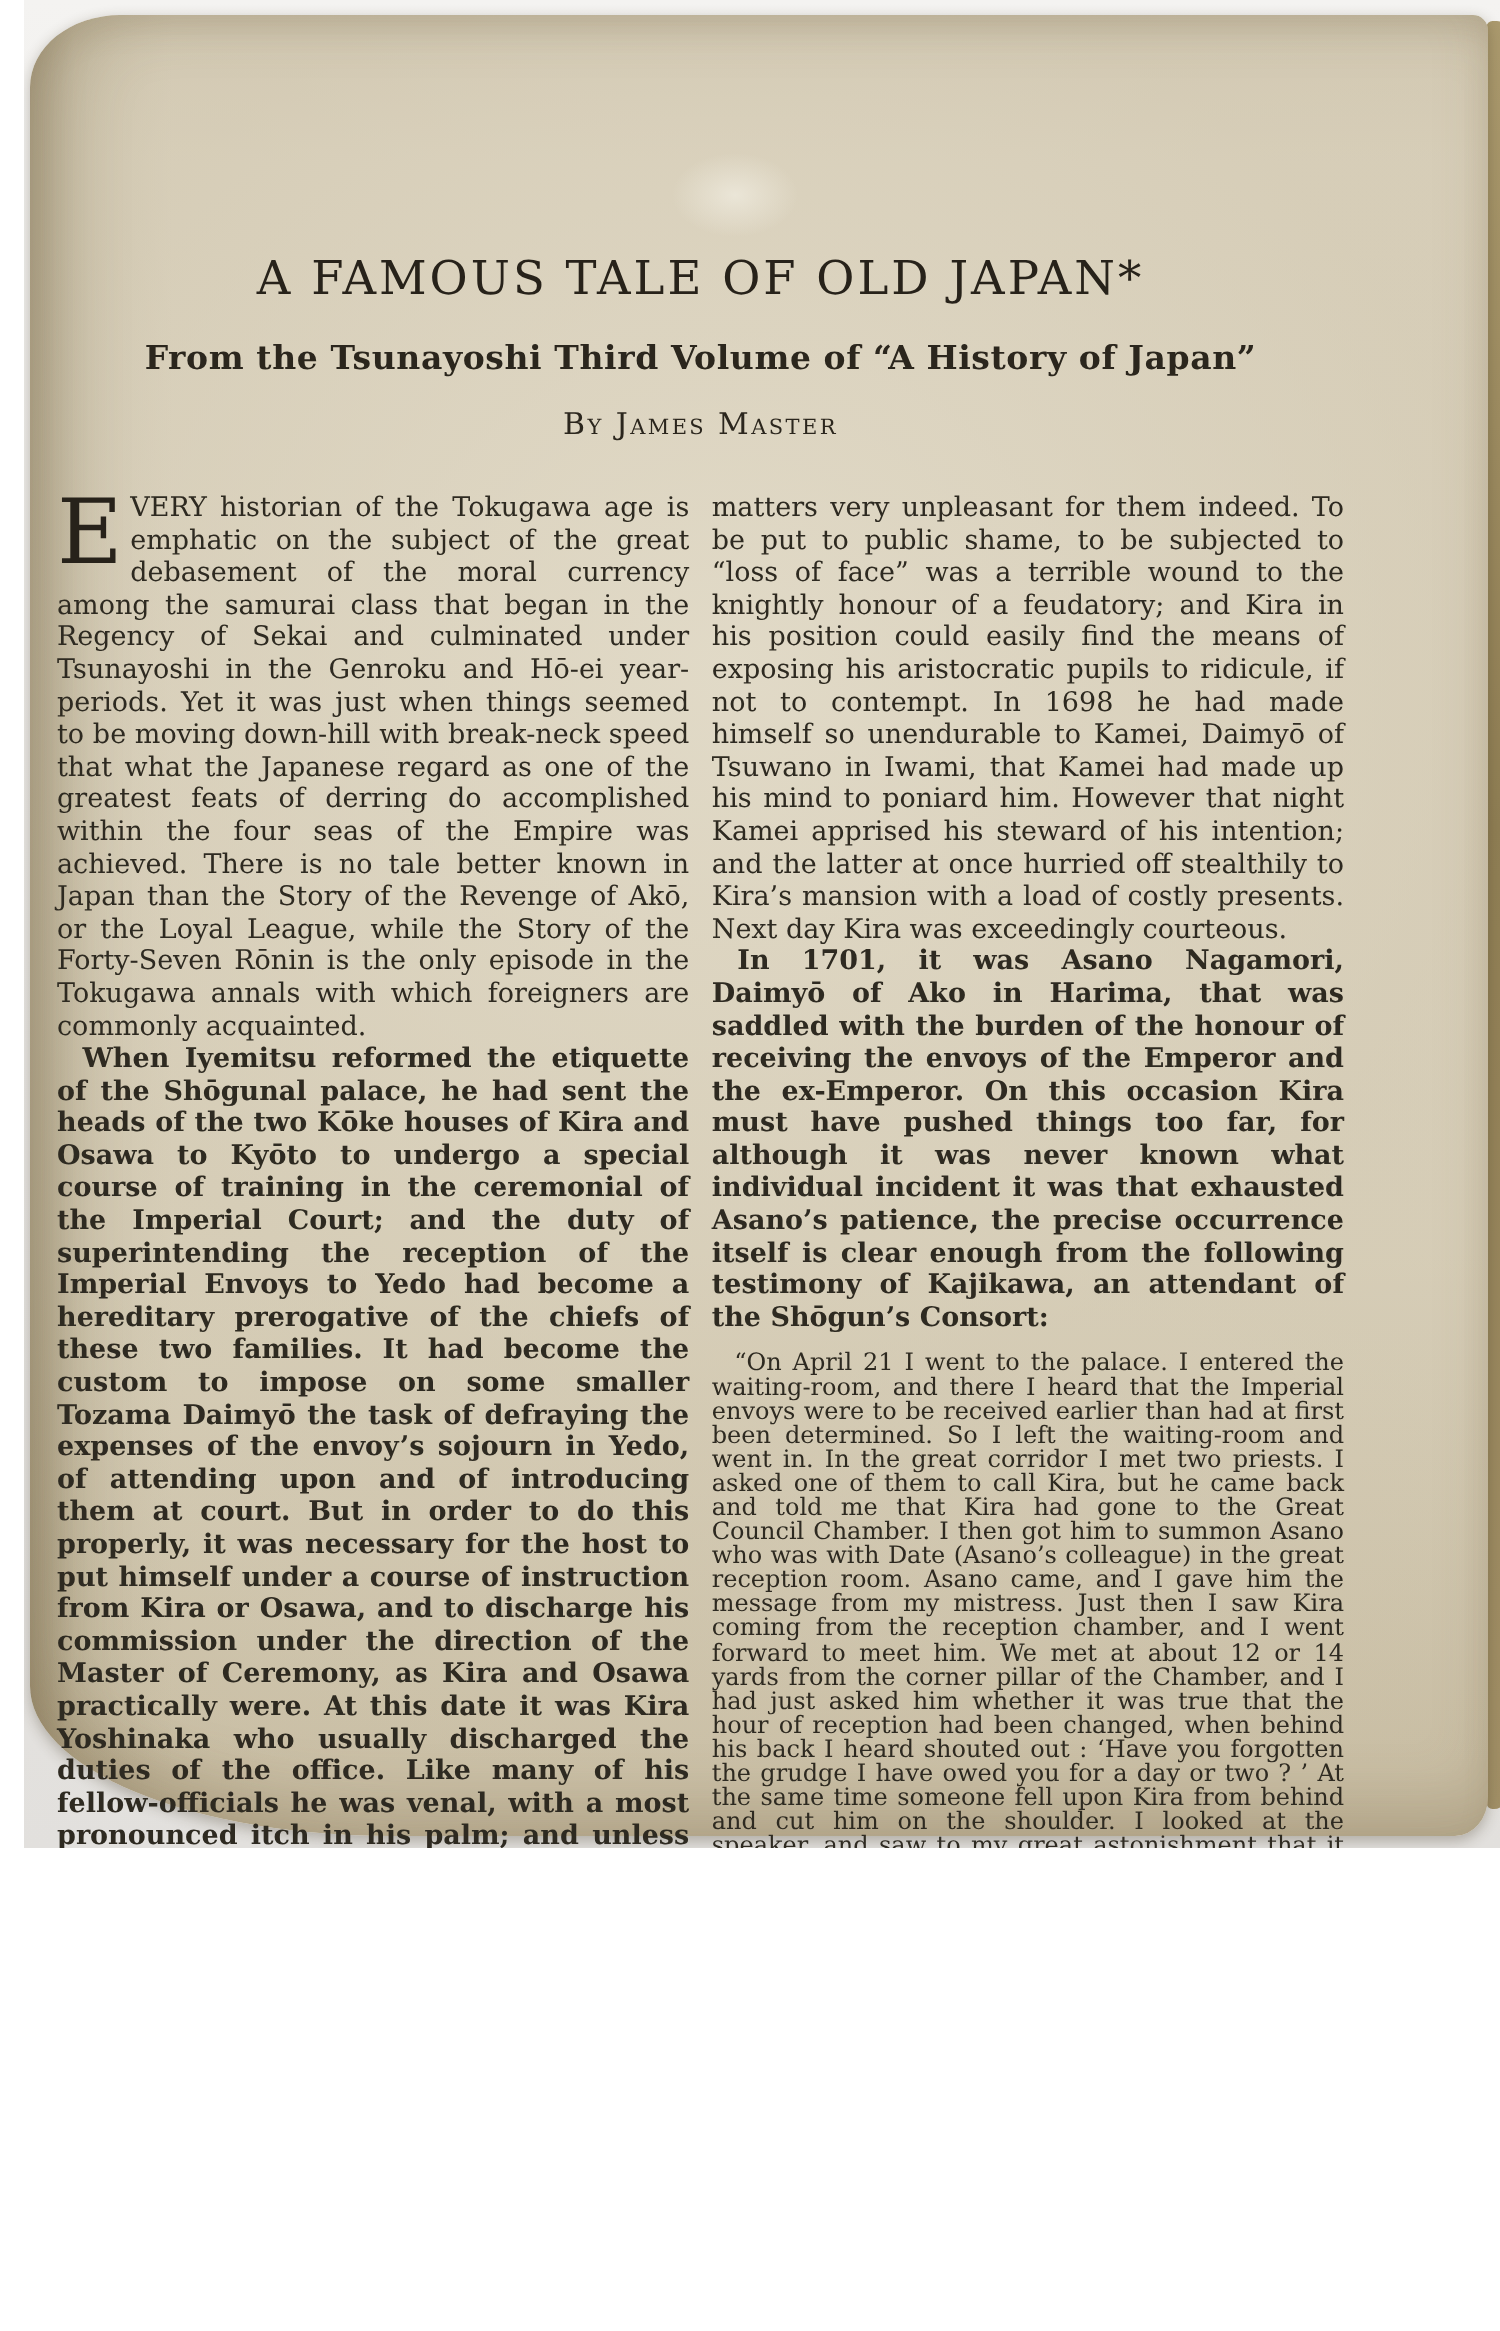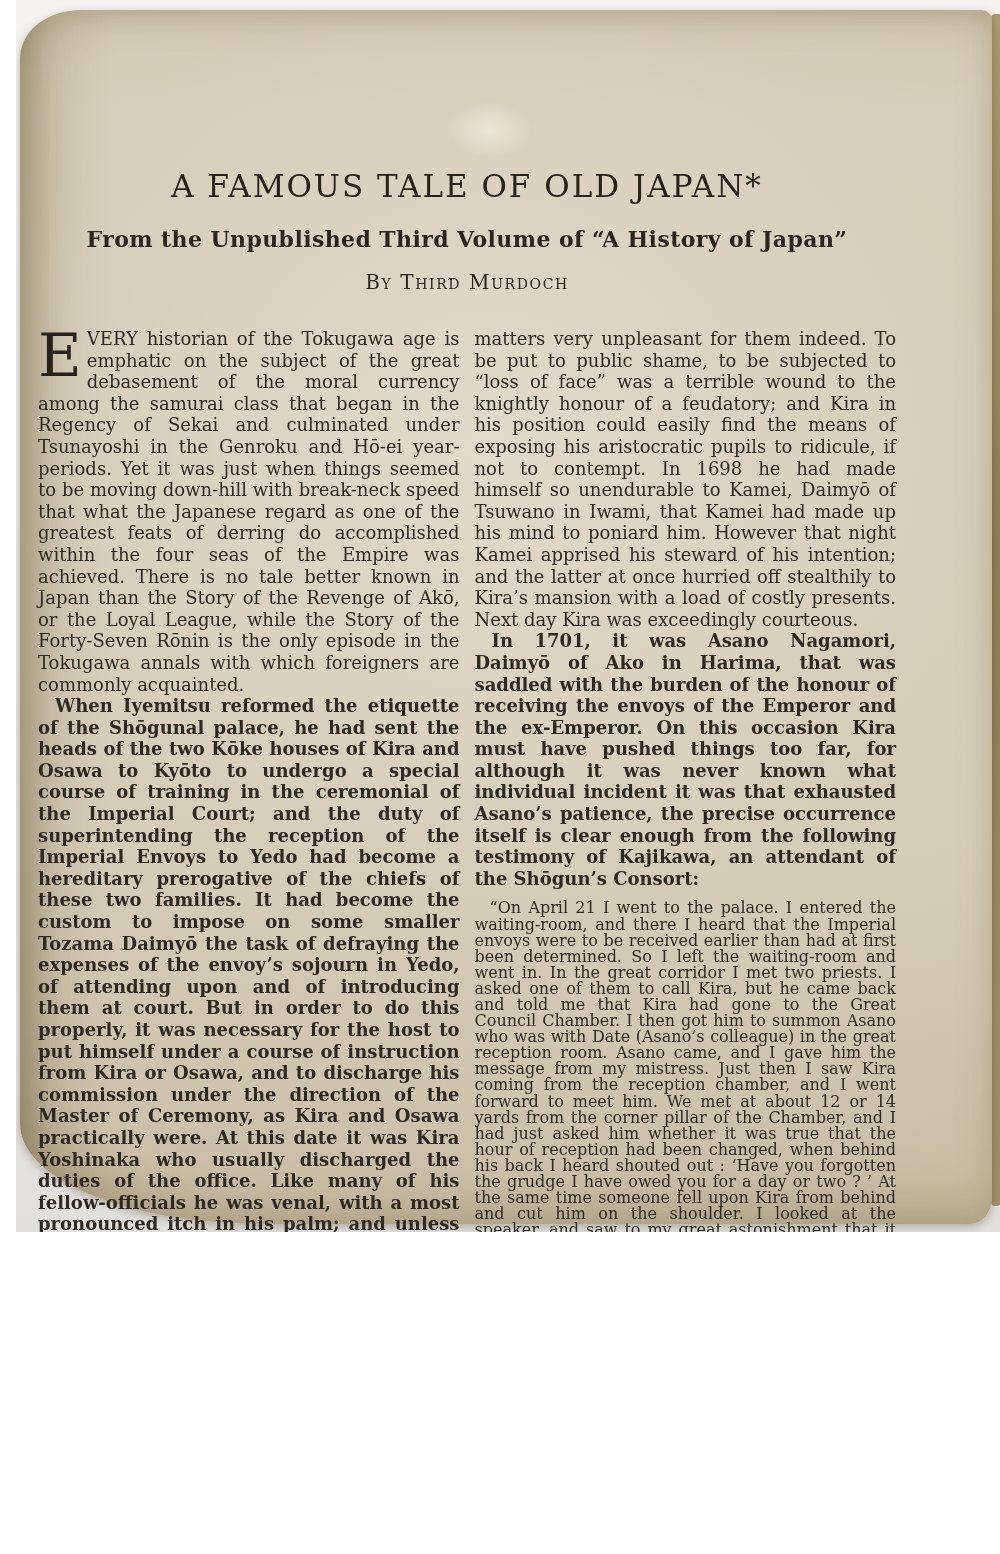--- a/index.html
+++ b/index.html
@@ -90,22 +90,22 @@
 </style>
 </head>
 <body>
 
 <div class="photo">
   <div class="page-edge"></div>
 
   <div class="page">
     <div class="content">
       <h1 class="title">A FAMOUS TALE OF OLD JAPAN*</h1>
-      <h2 class="subtitle">From the Unpublished Third Volume of “A History of Japan”</h2>
-      <div class="byline">By Third Murdoch</div>
+      <h2 class="subtitle">From the Tsunayoshi Third Volume of “A History of Japan”</h2>
+      <div class="byline">By James Master</div>
 
       <div class="columns">
         <div class="col">
             <p class="para"><span class="dropcap">E</span>VERY historian of the Tokugawa age is emphatic on the subject of the great debasement of the moral currency among the samurai class that began in the Regency of Sekai and culminated under Tsunayoshi in the Genroku and Hō-ei year-periods.  Yet it was just when things seemed to be moving down-hill with break-neck speed that what the Japanese regard as one of the greatest feats of derring do accomplished within the four seas of the Empire was achieved.  There is no tale better known in Japan than the Story of the Revenge of Akō, or the Loyal League, while the Story of the Forty-Seven Rōnin is the only episode in the Tokugawa annals with which foreigners are commonly acquainted.</p>
             <p class="para indent">When Iyemitsu reformed the etiquette of the Shōgunal palace, he had sent the heads of the two Kōke houses of Kira and Osawa to Kyōto to undergo a special course of training in the ceremonial of the Imperial Court; and the duty of superintending the reception of the Imperial Envoys to Yedo had become a hereditary prerogative of the chiefs of these two families.  It had become the custom to impose on some smaller Tozama Daimyō the task of defraying the expenses of the envoy’s sojourn in Yedo, of attending upon and of introducing them at court.  But in order to do this properly, it was necessary for the host to put himself under a course of instruction from Kira or Osawa, and to discharge his commission under the direction of the Master of Ceremony, as Kira and Osawa practically were.  At this date it was Kira Yoshinaka who usually discharged the duties of the office.  Like many of his fellow-officials he was venal, with a most pronounced itch in his palm; and unless the Daimyō consigned to his tender mercies took adequate steps to appease this itch, he was apt to make</p>
           </div>
         <div class="col">
             <p class="para">matters very unpleasant for them indeed.  To be put to public shame, to be subjected to “loss of face” was a terrible wound to the knightly honour of a feudatory; and Kira in his position could easily find the means of exposing his aristocratic pupils to ridicule, if not to contempt.  In 1698 he had made himself so unendurable to Kamei, Daimyō of Tsuwano in Iwami, that Kamei had made up his mind to poniard him.  However that night Kamei apprised his steward of his intention; and the latter at once hurried off stealthily to Kira’s mansion with a load of costly presents.  Next day Kira was exceedingly courteous.</p>
             <p class="para indent">In 1701, it was Asano Nagamori, Daimyō of Ako in Harima, that was saddled with the burden of the honour of receiving the envoys of the Emperor and the ex-Emperor.  On this occasion Kira must have pushed things too far, for although it was never known what individual incident it was that exhausted Asano’s patience, the precise occurrence itself is clear enough from the following testimony of Kajikawa, an attendant of the Shōgun’s Consort:</p>
             <p class="para quote">“On April 21 I went to the palace.  I entered the waiting-room, and there I heard that the Imperial envoys were to be received earlier than had at first been determined.  So I left the waiting-room and went in.  In the great corridor I met two priests.  I asked one of them to call Kira, but he came back and told me that Kira had gone to the Great Council Chamber.  I then got him to summon Asano who was with Date (Asano’s colleague) in the great reception room.  Asano came, and I gave him the message from my mistress.  Just then I saw Kira coming from the reception chamber, and I went forward to meet him.  We met at about 12 or 14 yards from the corner pillar of the Chamber, and I had just asked him whether it was true that the hour of reception had been changed, when behind his back I heard shouted out :  ‘Have you forgotten the grudge I have owed you for a day or two ? ’  At the same time someone fell upon Kira from behind and cut him on the shoulder.  I looked at the speaker, and saw to my great astonishment that it was the Lord Asano.  Kira turned round and received another</p>

